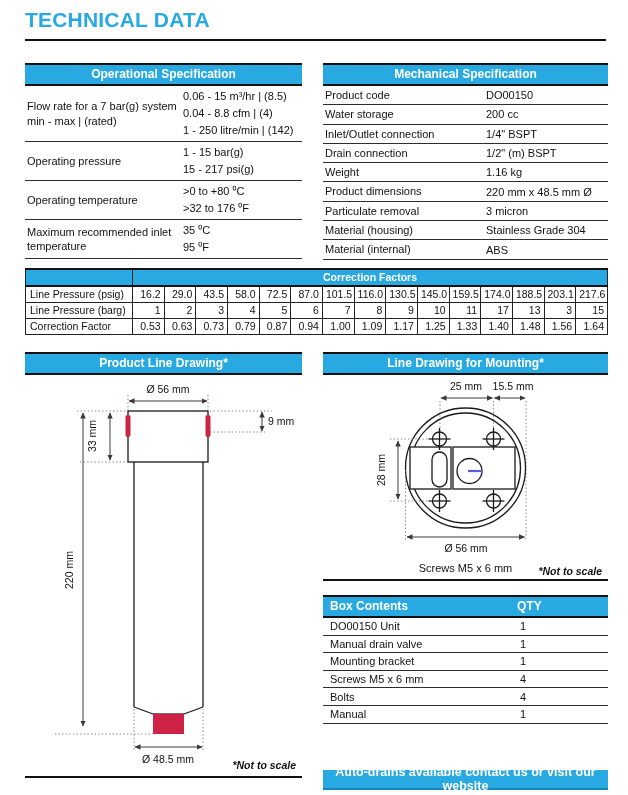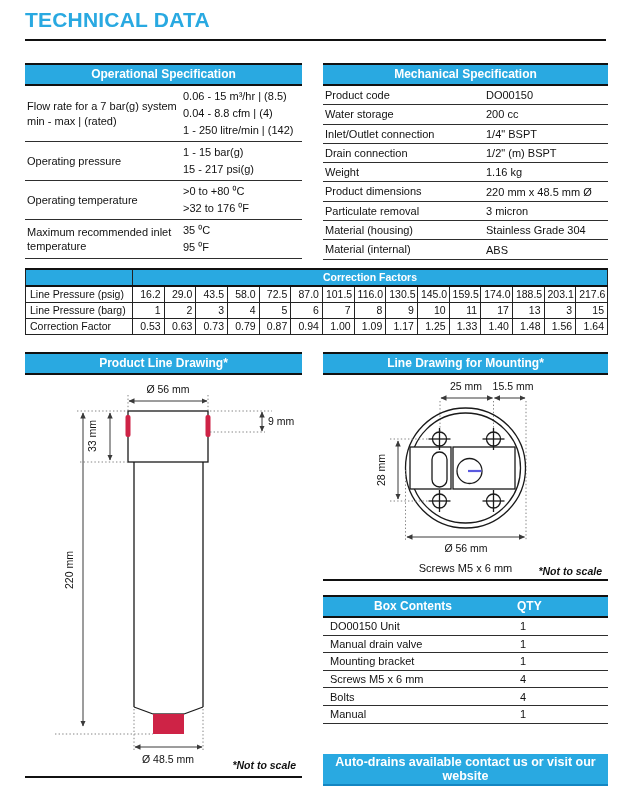--- a/index.html
+++ b/index.html
@@ -50,27 +50,27 @@
   .drawf  { stroke:var(--line); stroke-width:1.3; fill:#fff; }
   .dim    { stroke:var(--dim); stroke-width:1; fill:none; }
   .dot    { stroke:#777; stroke-width:0.9; fill:none; stroke-dasharray:1.4 2.2; }
   .redfill { fill:var(--red); stroke:none; }
   .drainline { stroke:var(--drain); stroke-width:2.2; }
 
   
   .boxc { font-size:11px; }
   .box-head { display:flex; background:var(--accent); color:#fff; font-weight:bold; font-size:12px;
               border-top:2px solid #111; border-bottom:2px solid #111; padding:2px 0 3px 0; }
-  .box-head .item { flex:1; padding-left:7px;margin-left:44px; }
+  .box-head .item { flex:1; padding-left:7px; }
   .box-head .qty  { width:100px; padding-left:9px; }
   .box-row { display:flex; border-bottom:1.6px solid #2e2e2e; align-items:center; height:17.6px; }
   .box-row .item { flex:1; padding-left:7px; }
   .box-row .qty  { width:100px; padding-left:12px; }
 
-  .banner { left:323px; top:754px; width:285px; height:32px; background:var(--accent);
+  .banner { left:323px; top:770px; width:285px; height:20px; background:var(--accent);
             color:#fff; font-weight:bold; font-size:12.5px; display:flex; align-items:center;
             justify-content:center; text-align:center; border-bottom:2px solid #1486c2; }
 </style>
 </head>
 <body>
 
 <div class="page">
 
   <div class="abs page-title">TECHNICAL DATA</div>
   <div class="abs title-rule"></div>

